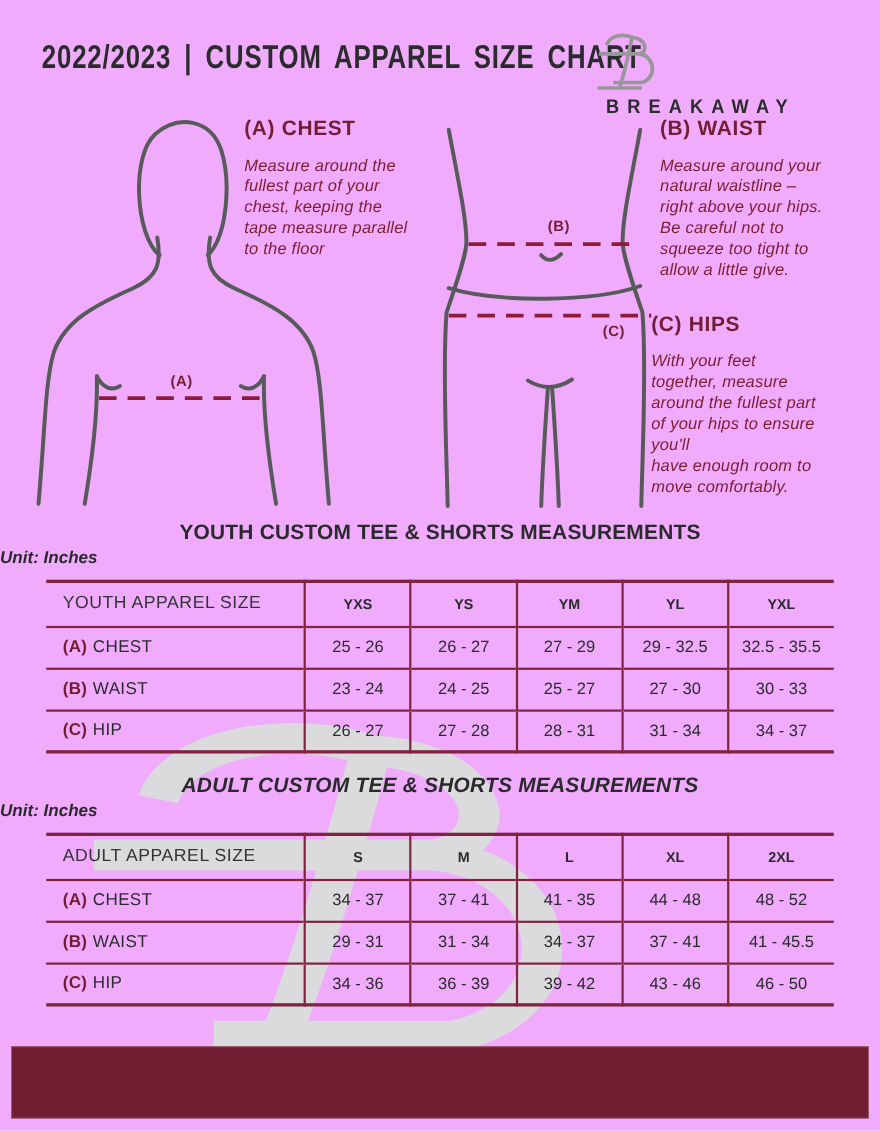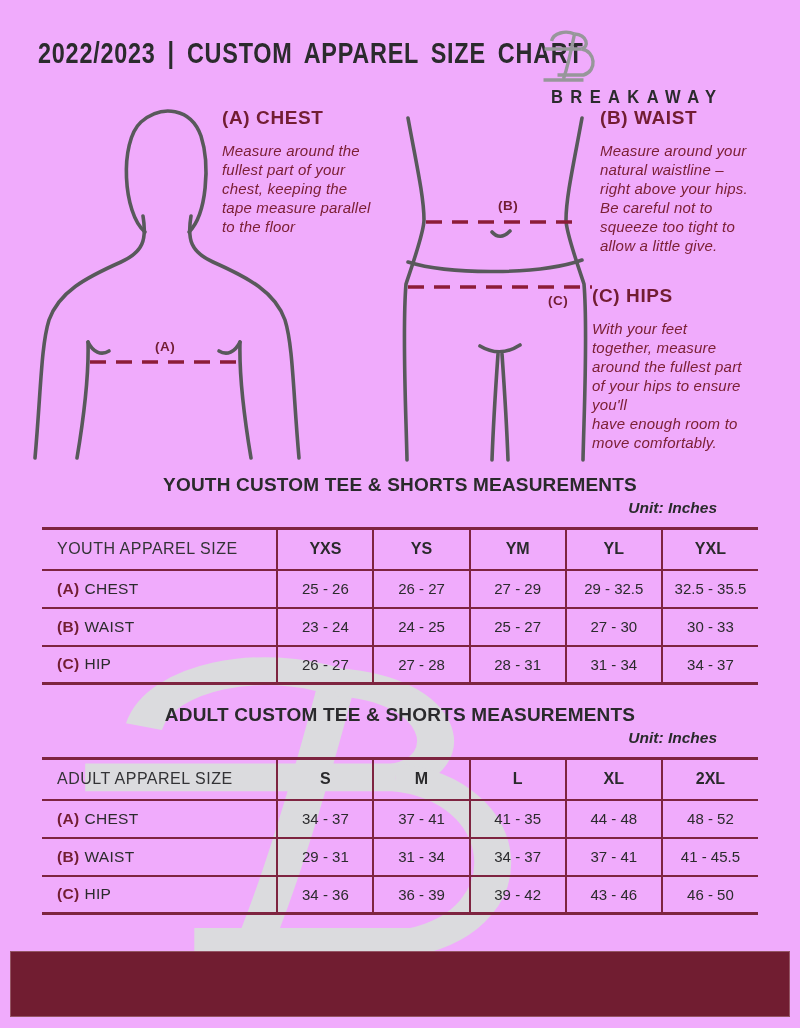--- a/index.html
+++ b/index.html
@@ -29,33 +29,33 @@
   .guide-block{position:absolute;}
   .guide-h{margin:0;font-size:19px;font-weight:800;color:#721d33;letter-spacing:.6px;}
   .guide-p{
     margin:12px 0 0 0;font-size:15px;font-style:italic;color:#7c2036;
     line-height:19px;white-space:pre-line;letter-spacing:.2px;
   }
   .marker{position:absolute;font-size:13.5px;font-weight:bold;color:#721d33;letter-spacing:.5px;}
   
   .tbl-title{position:absolute;left:0;width:800px;margin:0;text-align:center;
     font-size:19px;font-weight:bold;color:#2a2a2c;letter-spacing:.2px;}
-  .tbl-unit{position:absolute;left:0;width:717px;margin:0;text-align:right;
+  .tbl-unit{position:absolute;left:0;width:717px;margin:0;text-align:left;
     font-size:15.5px;font-style:italic;font-weight:600;color:#2a2a2c;}
   table.size-table{
     position:absolute;left:42px;width:716px;border-collapse:collapse;table-layout:fixed;
     border-top:3px solid #7e2440;border-bottom:3px solid #7e2440;
   }
   .size-table col.c0{width:235px;}
   .size-table col.cv{width:96px;}
   .size-table thead tr{height:41px;border-bottom:2.5px solid #7e2440;}
   .size-table tbody tr{height:38px;}
   .size-table tbody tr + tr{border-top:2px solid #7e2440;}
   .size-table th + th, .size-table td + td{border-left:2px solid #7e2440;}
-  .size-table th{font-size:16px;font-weight:bold;color:#2a2a2c;text-align:center;vertical-align:middle;}
+  .size-table th{font-size:13px;font-weight:bold;color:#2a2a2c;text-align:center;vertical-align:middle;}
   .size-table th.label-col{
     text-align:left;padding-left:15px;font-weight:normal;font-size:16px;
     letter-spacing:.5px;color:#333336;
   }
   .size-table td{font-size:15px;color:#2b2b2d;text-align:center;vertical-align:middle;}
   .size-table td.label-col{text-align:left;padding-left:15px;font-size:15.5px;letter-spacing:.3px;}
   .pfx{color:#721d33;font-weight:bold;margin-right:5px;}
   
   .watermark{position:absolute;left:60px;top:638px;z-index:0;}
   .watermark path{fill:none;stroke:#dbdbde;stroke-width:4.4;}
@@ -194,21 +194,21 @@
           <td class="label-col"><span class="pfx">(C)</span><span>HIP</span></td>
           <td>26 - 27</td>
           <td>27 - 28</td>
           <td>28 - 31</td>
           <td>31 - 34</td>
           <td>34 - 37</td>
         </tr>
       </tbody>
     </table>
 
-    <h3 class="tbl-title" style="top:704px;">ADULT CUSTOM TEE &amp; SHORTS MEASUREMENTS</h3>
+    <h3 class="tbl-title" style="top:704px;font-style:italic;">ADULT CUSTOM TEE &amp; SHORTS MEASUREMENTS</h3>
     <p class="tbl-unit" style="top:729px;">Unit: Inches</p>
 
     <table class="size-table" style="top:757px;">
       <colgroup>
           <col class="c0">
           <col class="cv">
           <col class="cv">
           <col class="cv">
           <col class="cv">
           <col class="cv">

